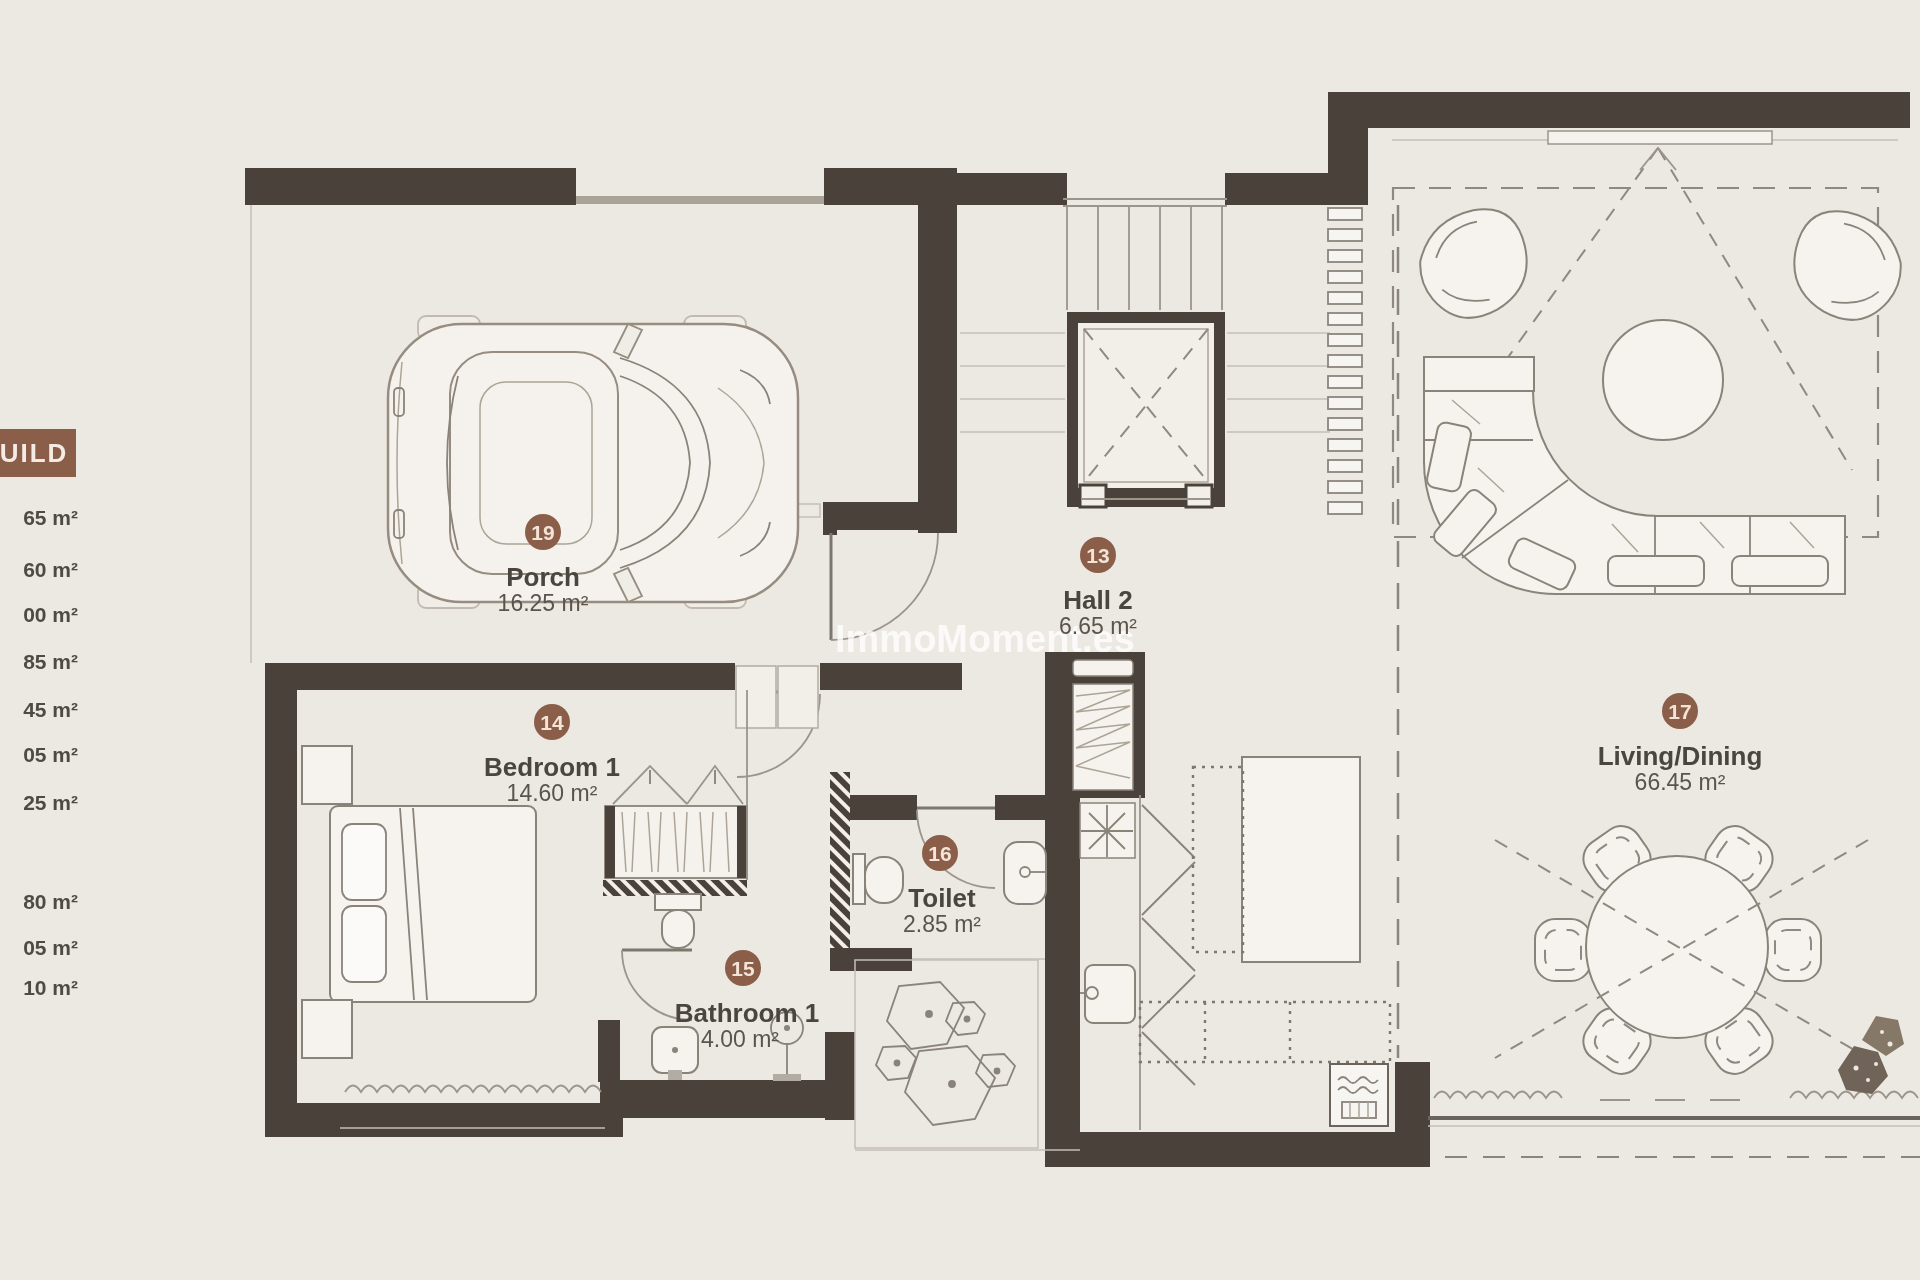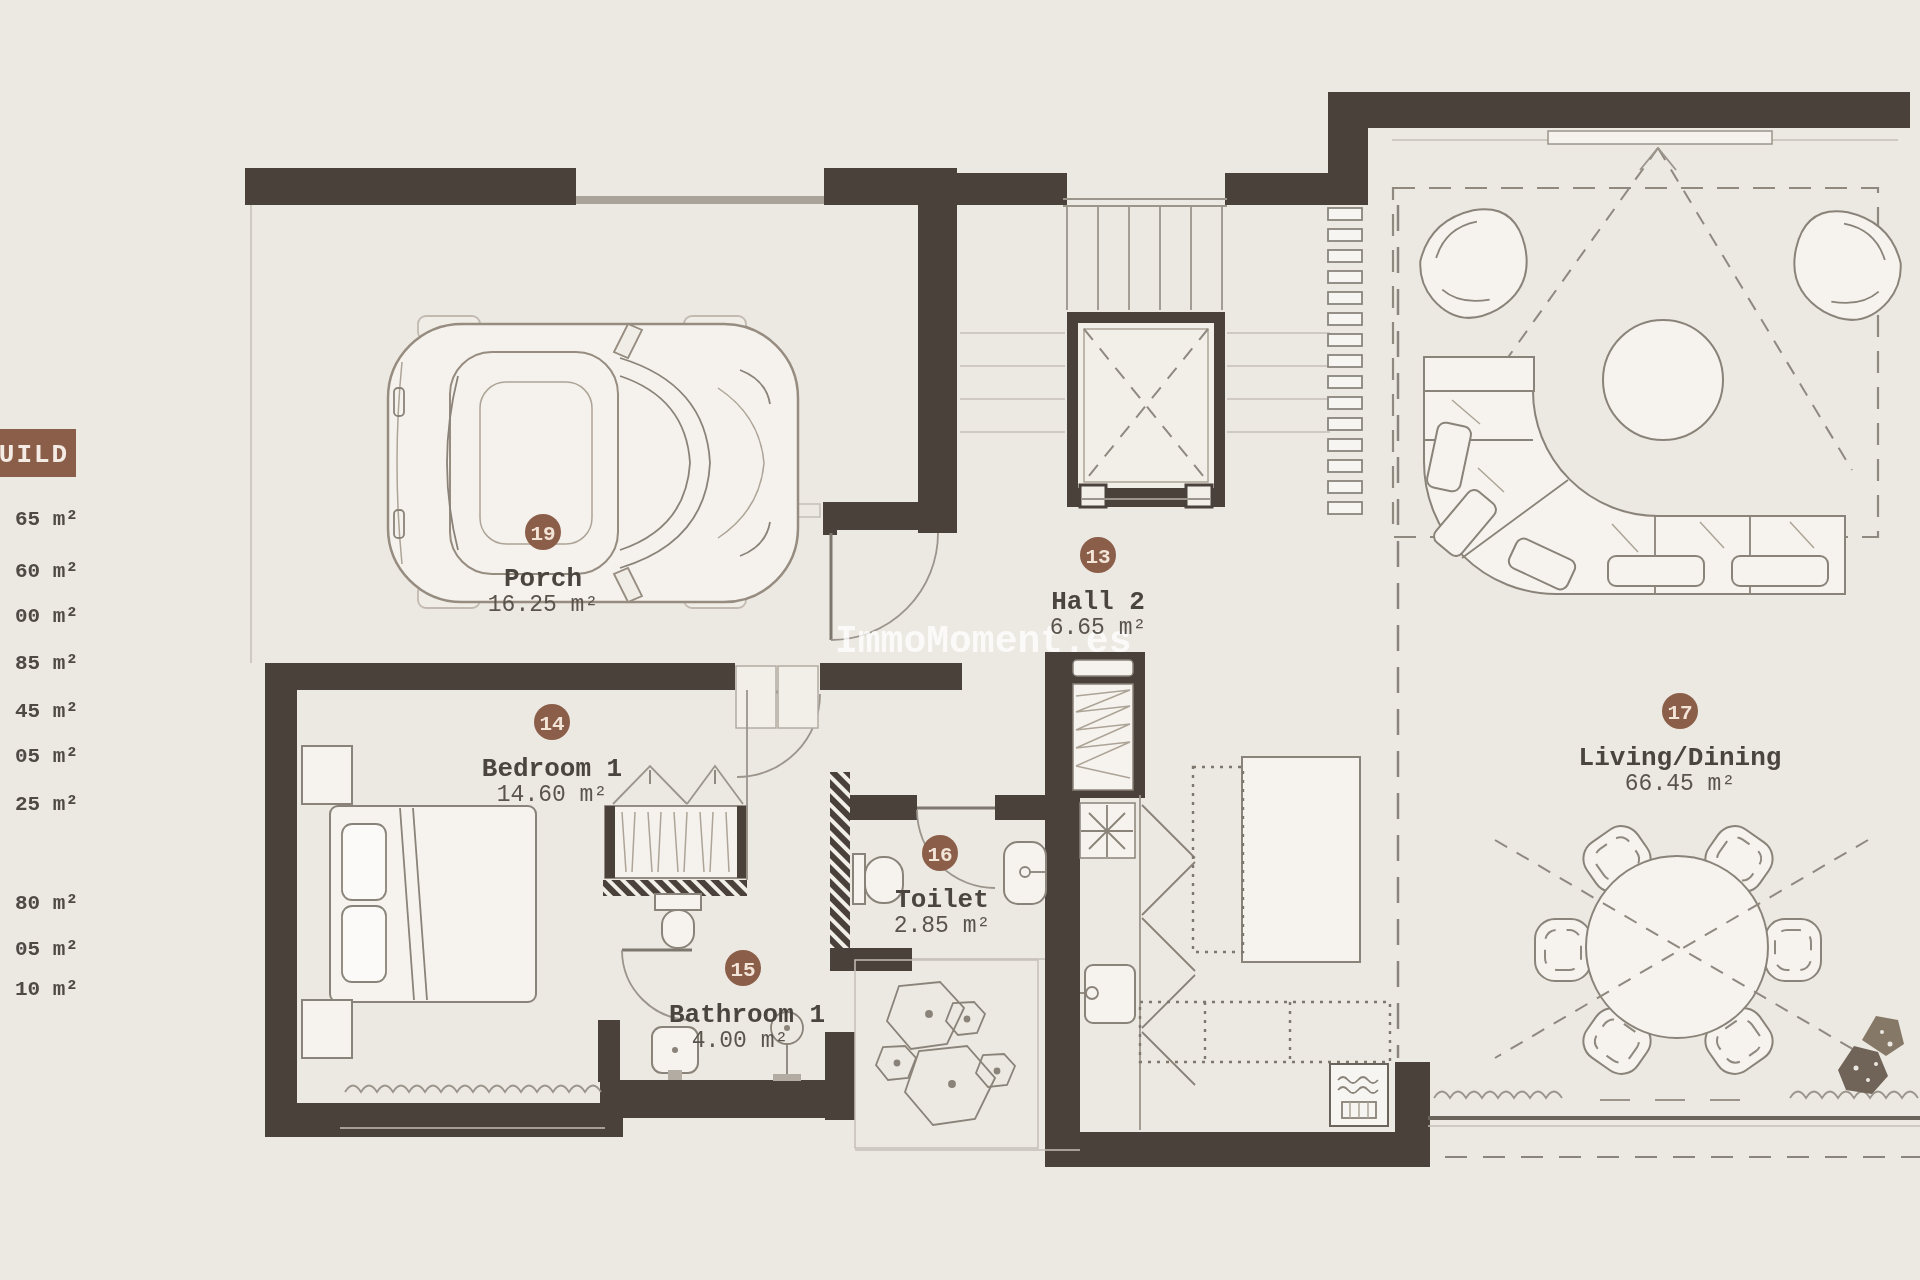--- a/index.html
+++ b/index.html
@@ -1,17 +1,17 @@
 <!DOCTYPE html>
 <html><head>
 <meta charset="utf-8">
 <style>
   html,body{margin:0;padding:0;background:#ECE8E2;}
   #stage{position:relative;width:1920px;height:1280px;background:#ECE8E2;overflow:hidden;
-         font-family:Liberation Mono, monospace;text-align:center;}
+         font-family:Liberation Sans, sans-serif;text-align:center;}
   svg{position:absolute;left:0;top:0;}
   .wl{fill:#49413A;}
   .tn{stroke:#9B958C;stroke-width:1.8;fill:none;}
   .tn2{stroke:#C5BFB6;stroke-width:1.5;fill:none;}
   .fx{stroke:#8A8379;stroke-width:2;fill:#F6F3EE;}
   .fxn{stroke:#8A8379;stroke-width:1.8;fill:none;}
   .fxl{stroke:#ADA497;stroke-width:1.5;fill:none;}
   .dsh{stroke:#8F8980;stroke-width:2.2;fill:none;stroke-dasharray:22 14;}
   .dsh2{stroke:#8F8980;stroke-width:2;fill:none;stroke-dasharray:14 11;}
   .dot{stroke:#7D776E;stroke-width:2.4;fill:none;stroke-dasharray:3 6;}

